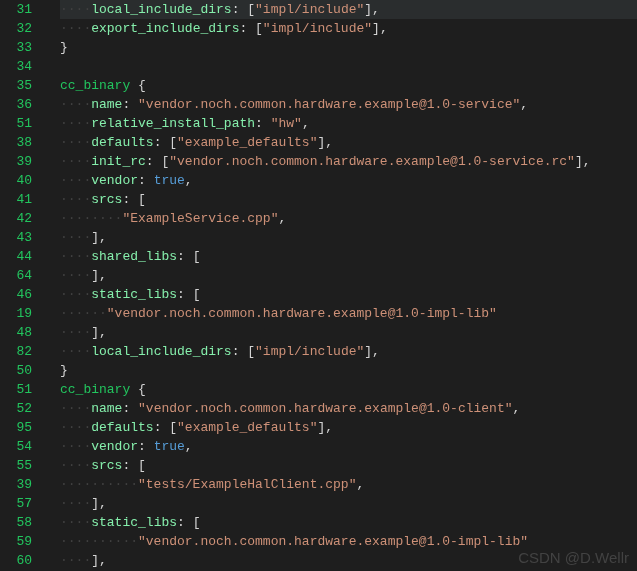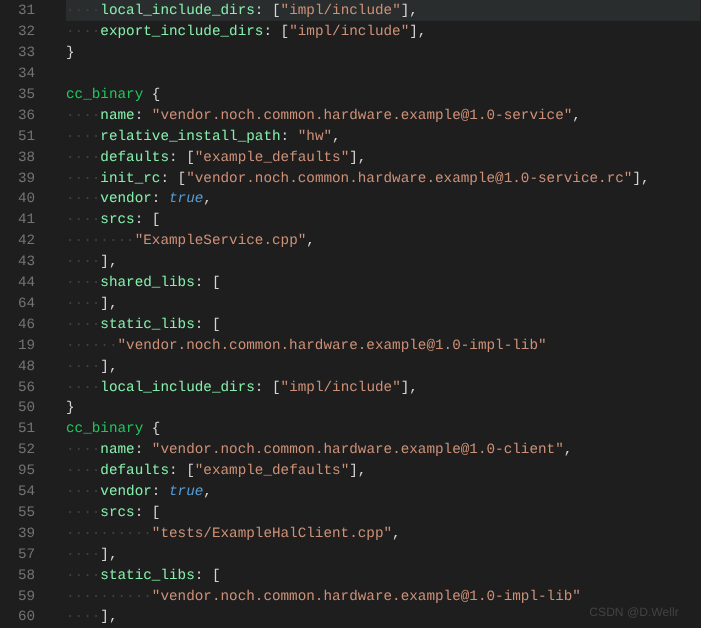--- a/index.html
+++ b/index.html
@@ -16,21 +16,21 @@
     }
     .editor {
       display: flex;
       height: 100%;
     }
     .gutter {
       width: 50px;
       text-align: right;
       padding-right: 18px;
       background: #1e1e1e;
-      color: #737373;
+      color: #22c55e;
       user-select: none;
       flex-shrink: 0;
       font-family: Liberation Mono, monospace;
     }
     .gutter-line {
       height: 19px;
     }
     .fold-col {
       width: 10px;
       flex-shrink: 0;
@@ -43,29 +43,29 @@
       overflow: hidden;
     }
     .code-line {
       height: 19px;
       position: relative;
     }
     .ws { color: #404040; }
     .key { color: #86efac; }
     .str { color: #ce9178; }
     .punct { color: #d4d4d4; }
-    .kw { color: #569cd6; font-style: italic; }
+    .kw { color: #569cd6; }
     .type { color: #22c55e; }
     .l31 { background: #2a2d2e; }
     .watermark {
       position: absolute;
       bottom: 4px;
-      right: 20px;
+      right: 8px;
       color: #5a5a5a;
-      font-size: 11px;
+      font-size: 15px;
       opacity: 0.6;
       font-family: sans-serif;
     }
   </style>
 </head>
 <body>
 
 <div class="editor">
   <div class="gutter" id="gutter">
       <div class="gutter-line">31</div>
@@ -79,21 +79,21 @@
       <div class="gutter-line">39</div>
       <div class="gutter-line">40</div>
       <div class="gutter-line">41</div>
       <div class="gutter-line">42</div>
       <div class="gutter-line">43</div>
       <div class="gutter-line">44</div>
       <div class="gutter-line">64</div>
       <div class="gutter-line">46</div>
       <div class="gutter-line">19</div>
       <div class="gutter-line">48</div>
-      <div class="gutter-line">56</div>
+      <div class="gutter-line">82</div>
       <div class="gutter-line">50</div>
       <div class="gutter-line">51</div>
       <div class="gutter-line">52</div>
       <div class="gutter-line">95</div>
       <div class="gutter-line">54</div>
       <div class="gutter-line">55</div>
       <div class="gutter-line">39</div>
       <div class="gutter-line">57</div>
       <div class="gutter-line">58</div>
       <div class="gutter-line">59</div>

